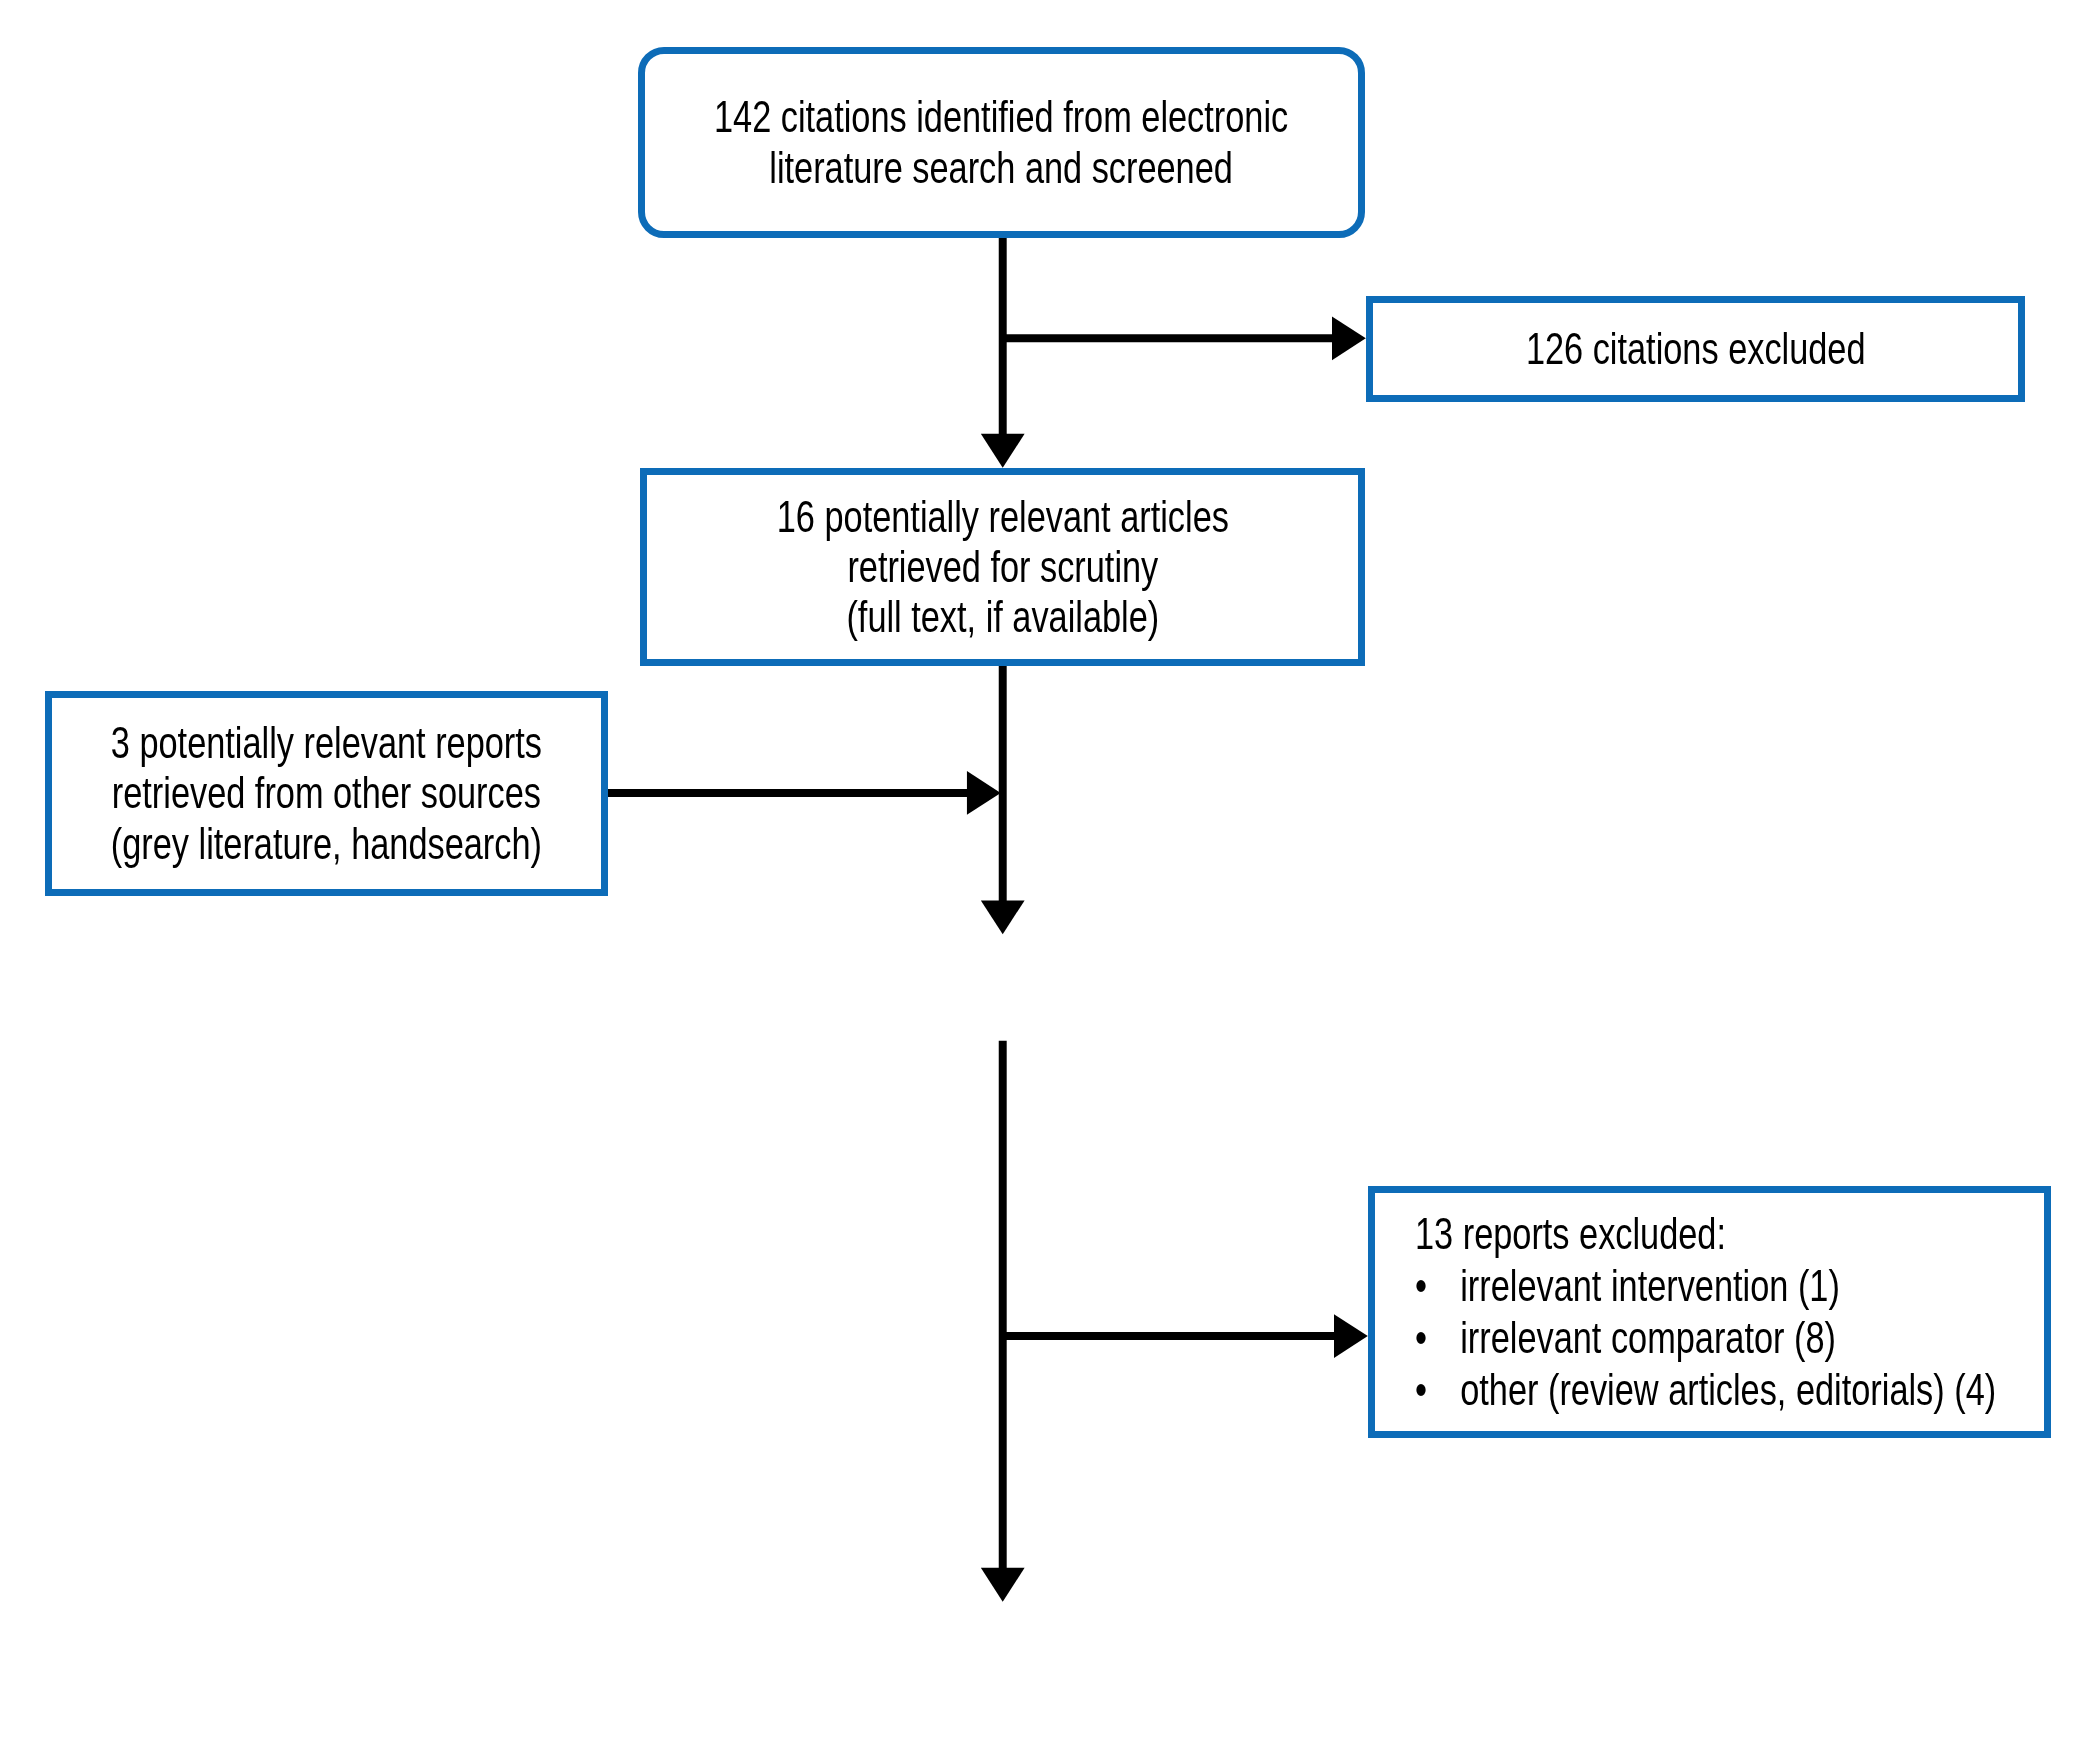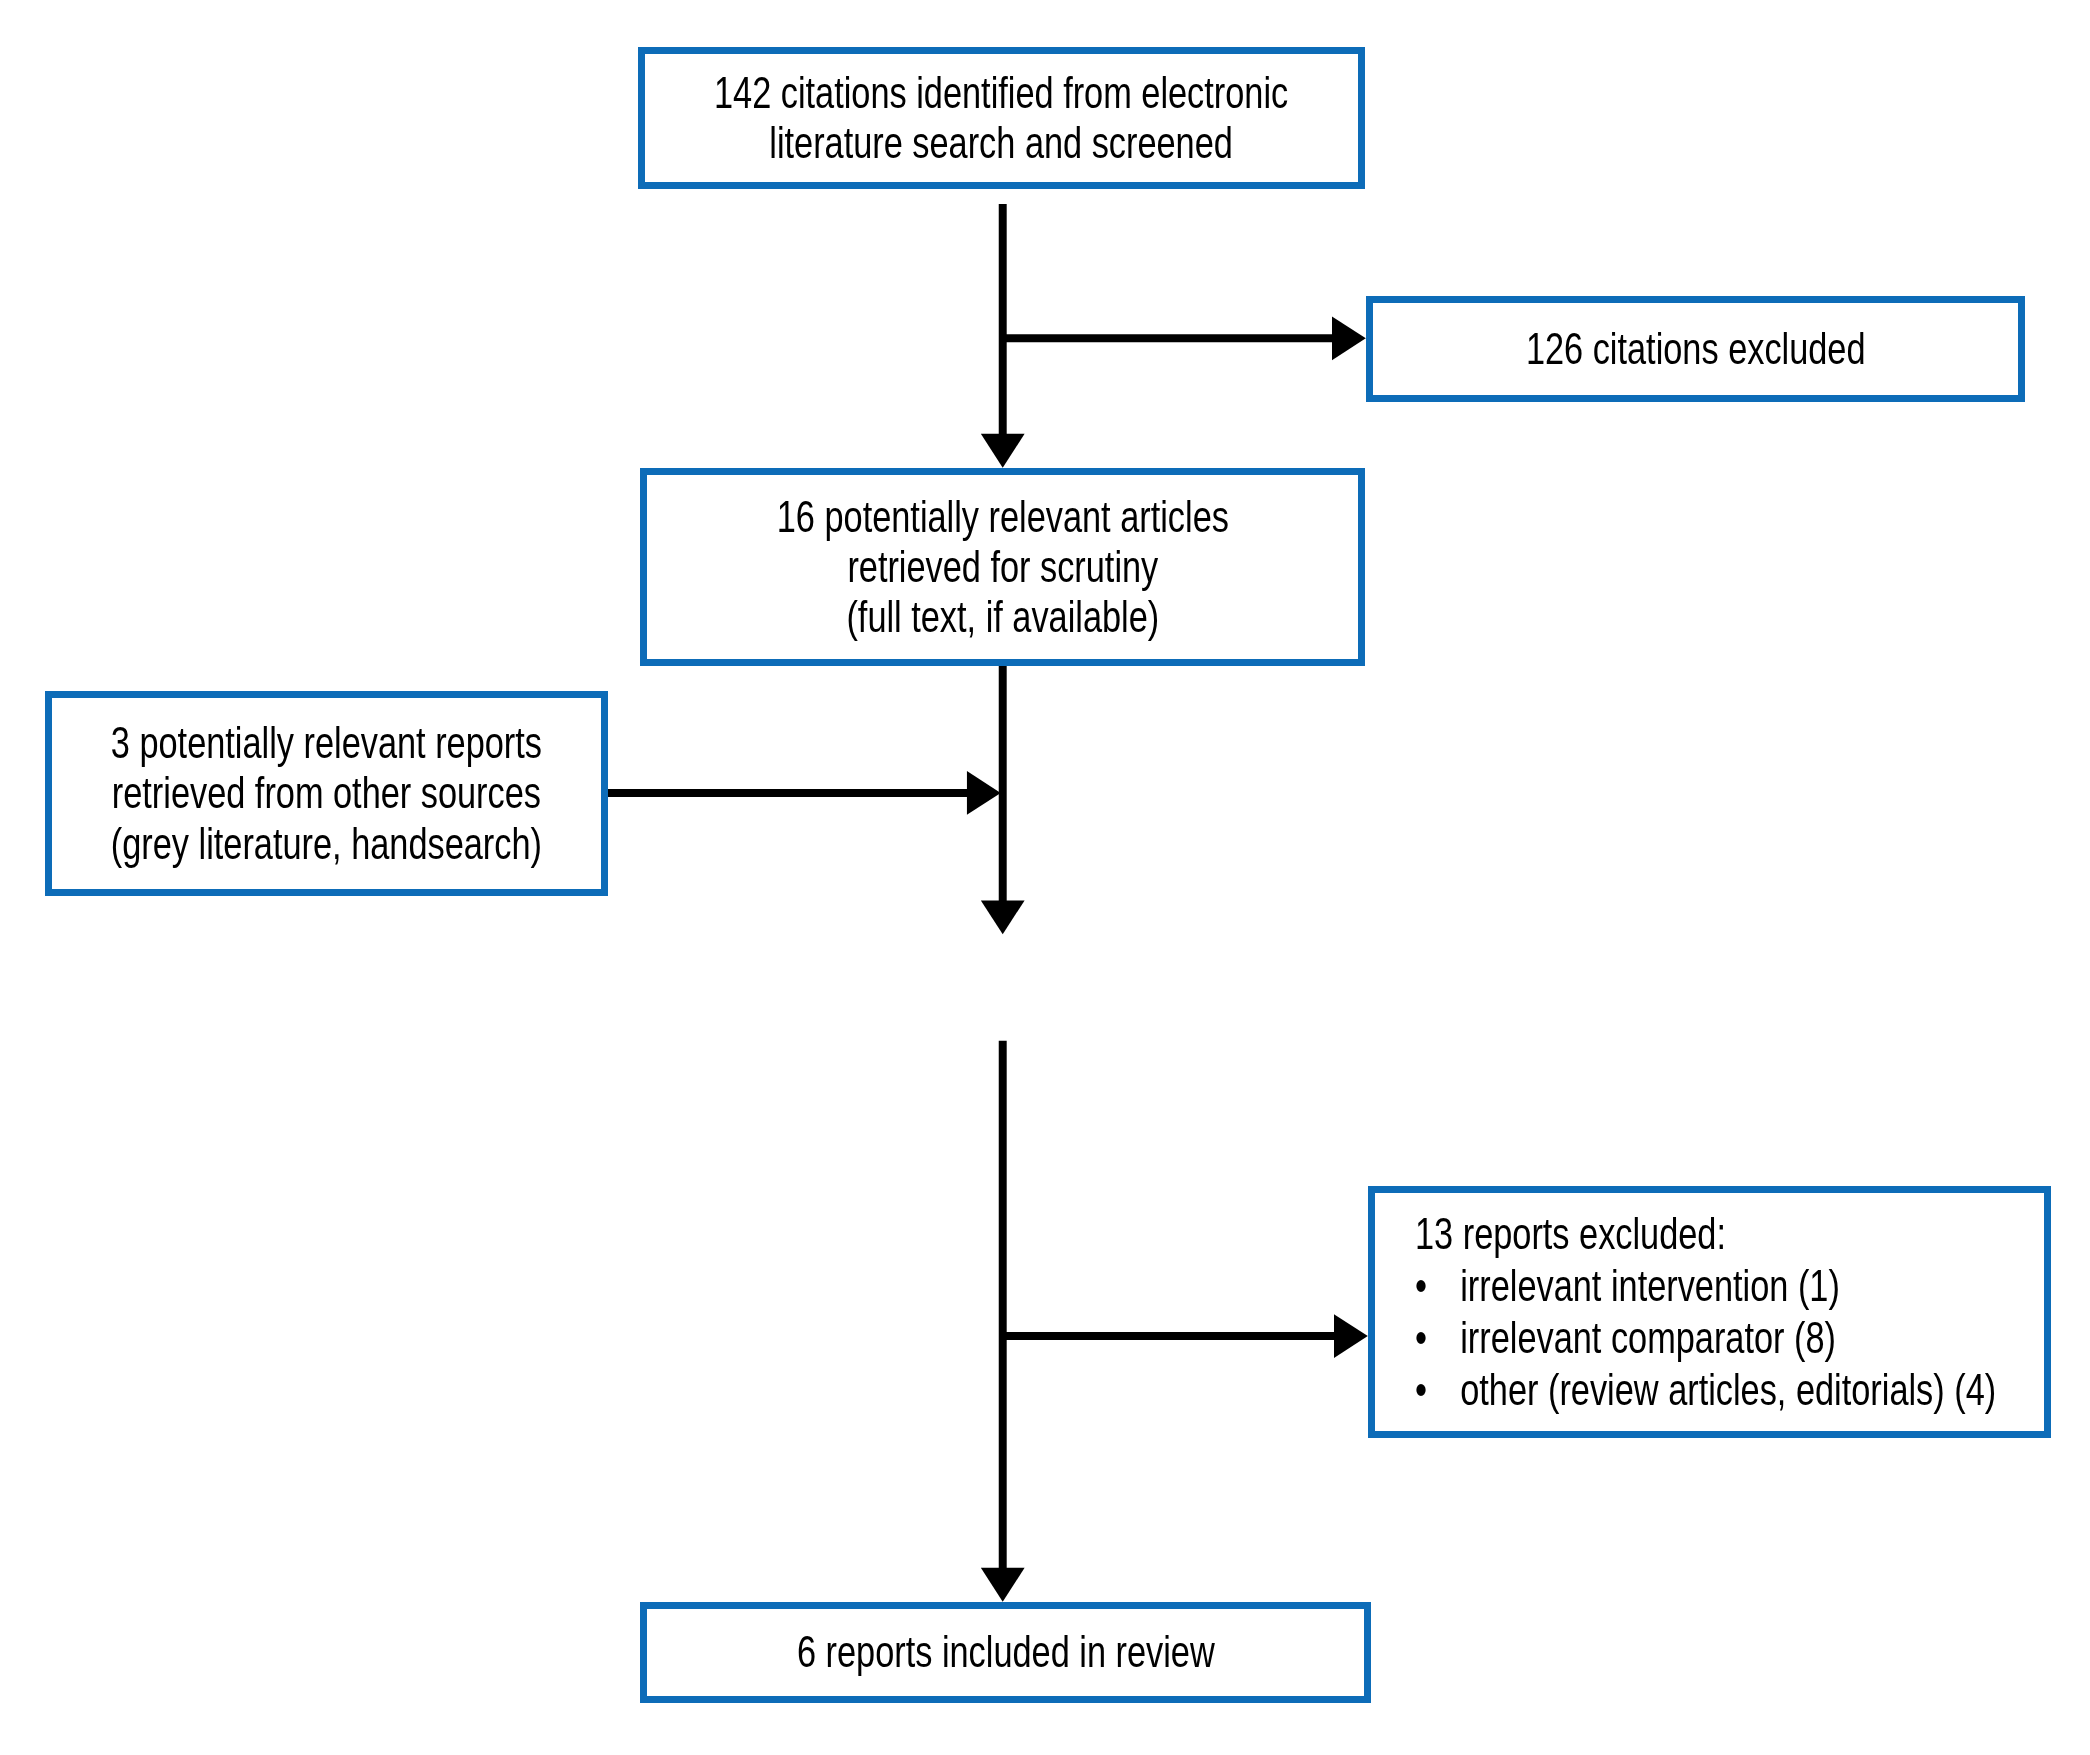--- a/index.html
+++ b/index.html
@@ -96,21 +96,21 @@
     <g>
       <line x1="1008" y1="1046" x2="1008" y2="1578"></line>
       <polygon points="986,1576 1030,1576 1008,1610"></polygon>
     </g>
     <g>
       <line x1="1008" y1="1343" x2="1343" y2="1343"></line>
       <polygon points="1341,1321 1341,1365 1375,1343"></polygon>
     </g>
   </svg>
 
-  <div class="box" style="left:638px; top:47px; width:727px; height:142px;">
+  <div class="box" style="left:638px; top:47px; width:727px; height:191px;border-radius:26px;">
     <div class="box-text">142 citations identified from electronic
 literature search and screened</div>
   </div>
 
   <div class="box" style="left:1366px; top:296px; width:659px; height:106px;">
     <div class="box-text">126 citations excluded</div>
   </div>
 
   <div class="box" style="left:640px; top:468px; width:725px; height:198px;">
     <div class="box-text">16 potentially relevant articles
@@ -134,18 +134,15 @@
     <div class="bullet-row">
       <span class="bullet-glyph">•</span>
       <span>irrelevant comparator (8)</span>
     </div>
     <div class="bullet-row">
       <span class="bullet-glyph">•</span>
       <span>other (review articles, editorials) (4)</span>
     </div>
   </div>
 
-  <div class="box" style="left:640px; top:1602px; width:731px; height:101px;">
-    <div class="box-text">6 reports included in review</div>
-  </div>
 
 </div>
 
 
 </body></html>

